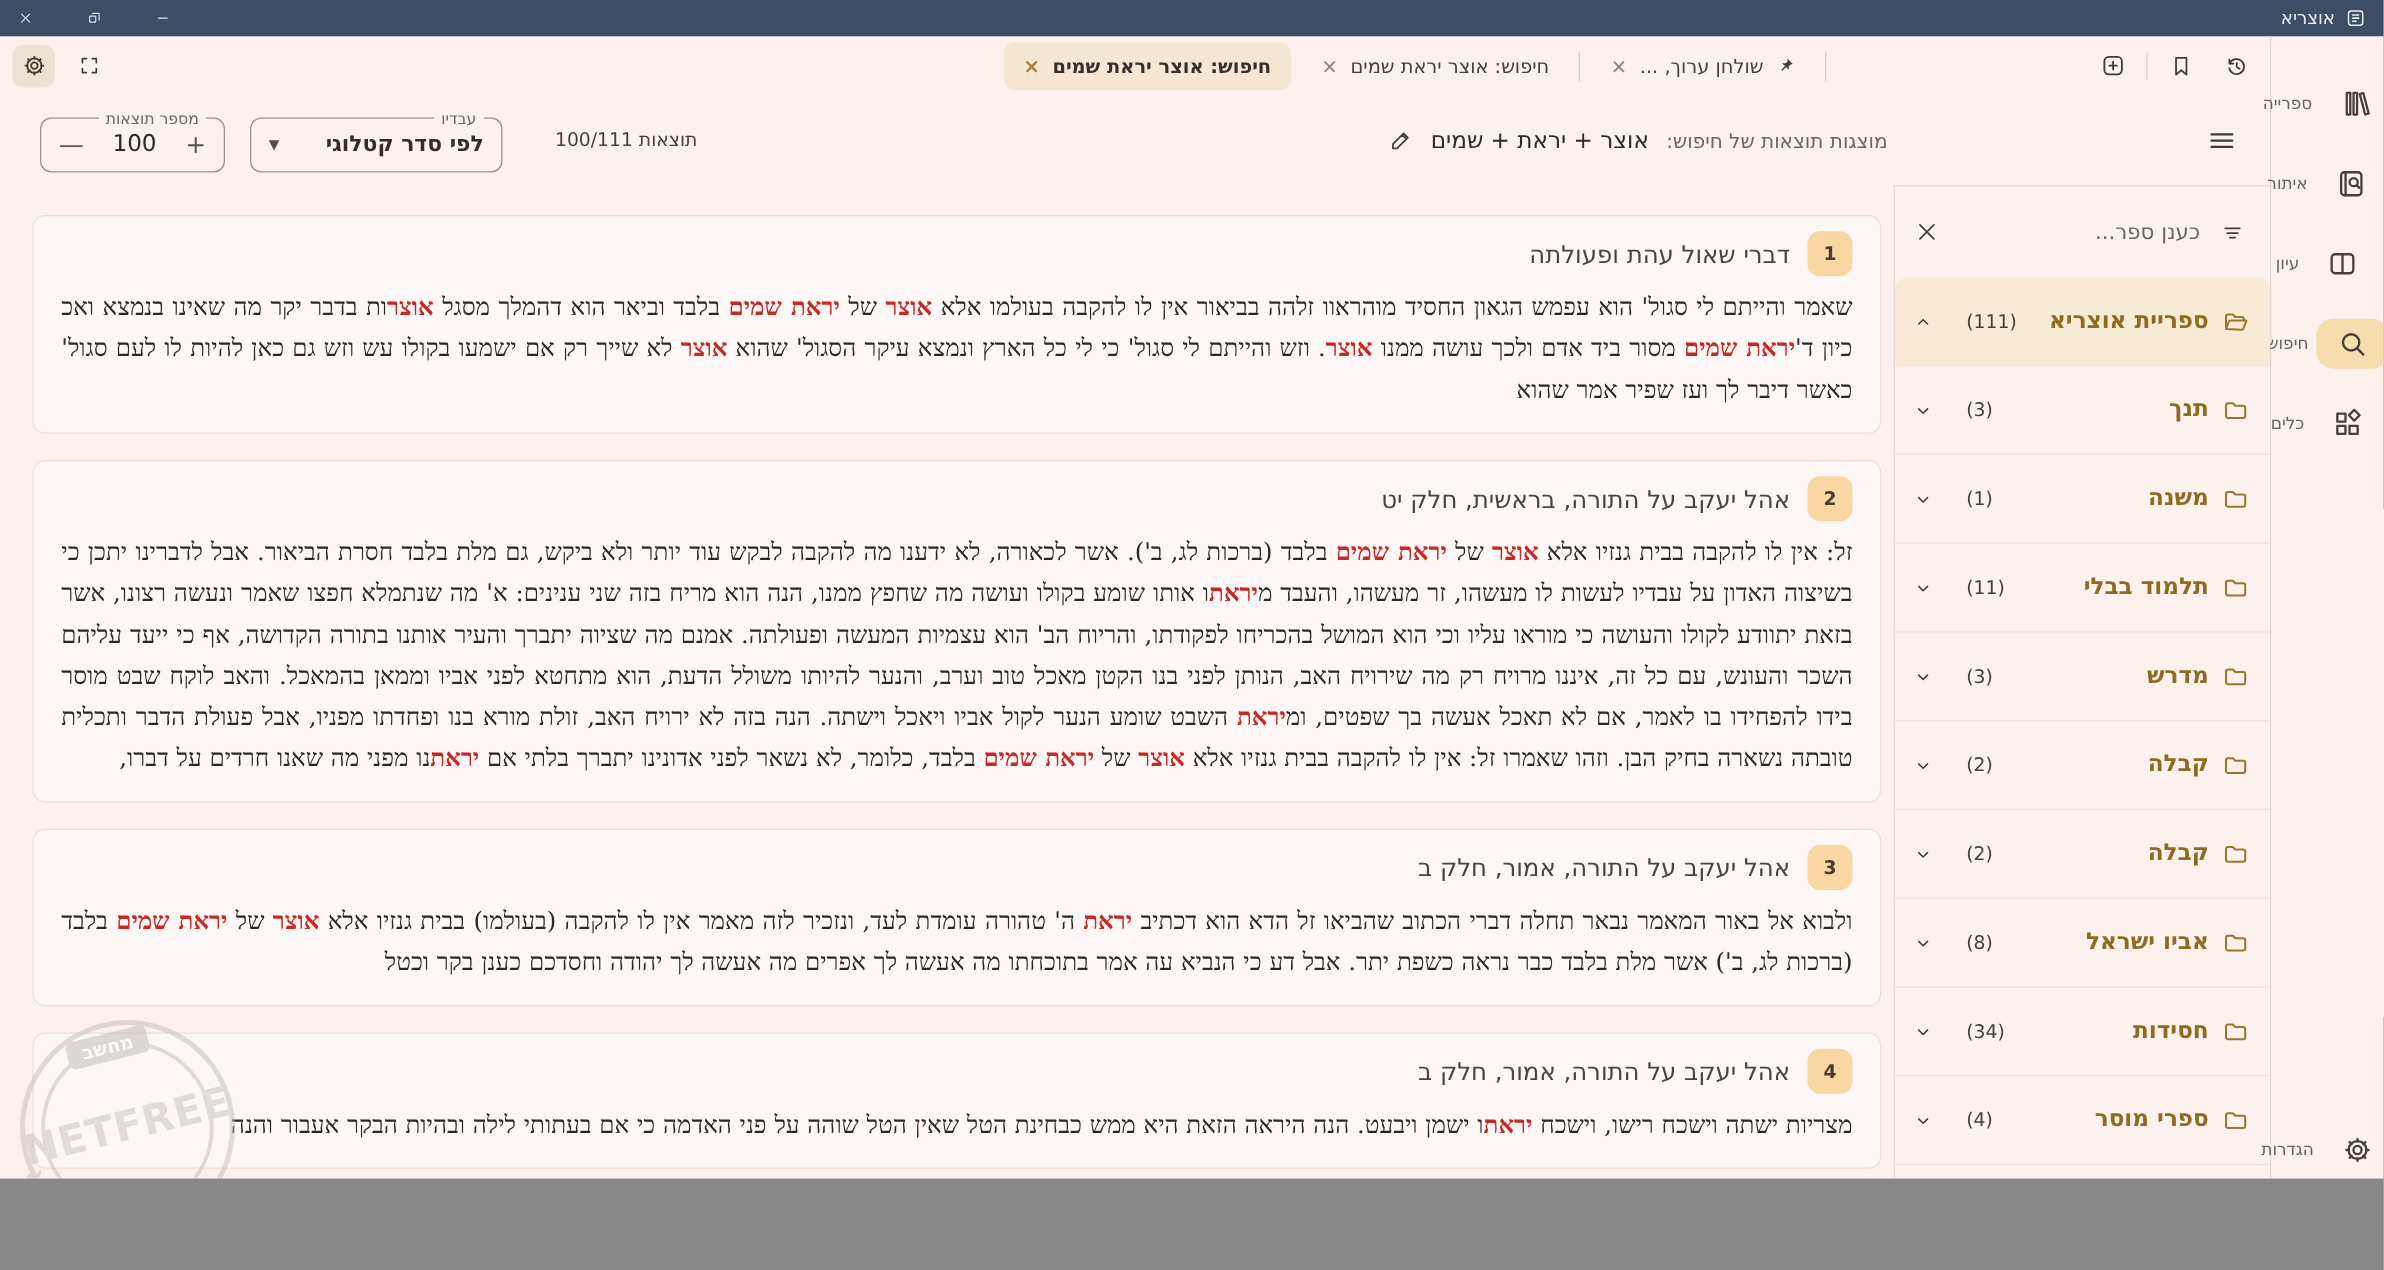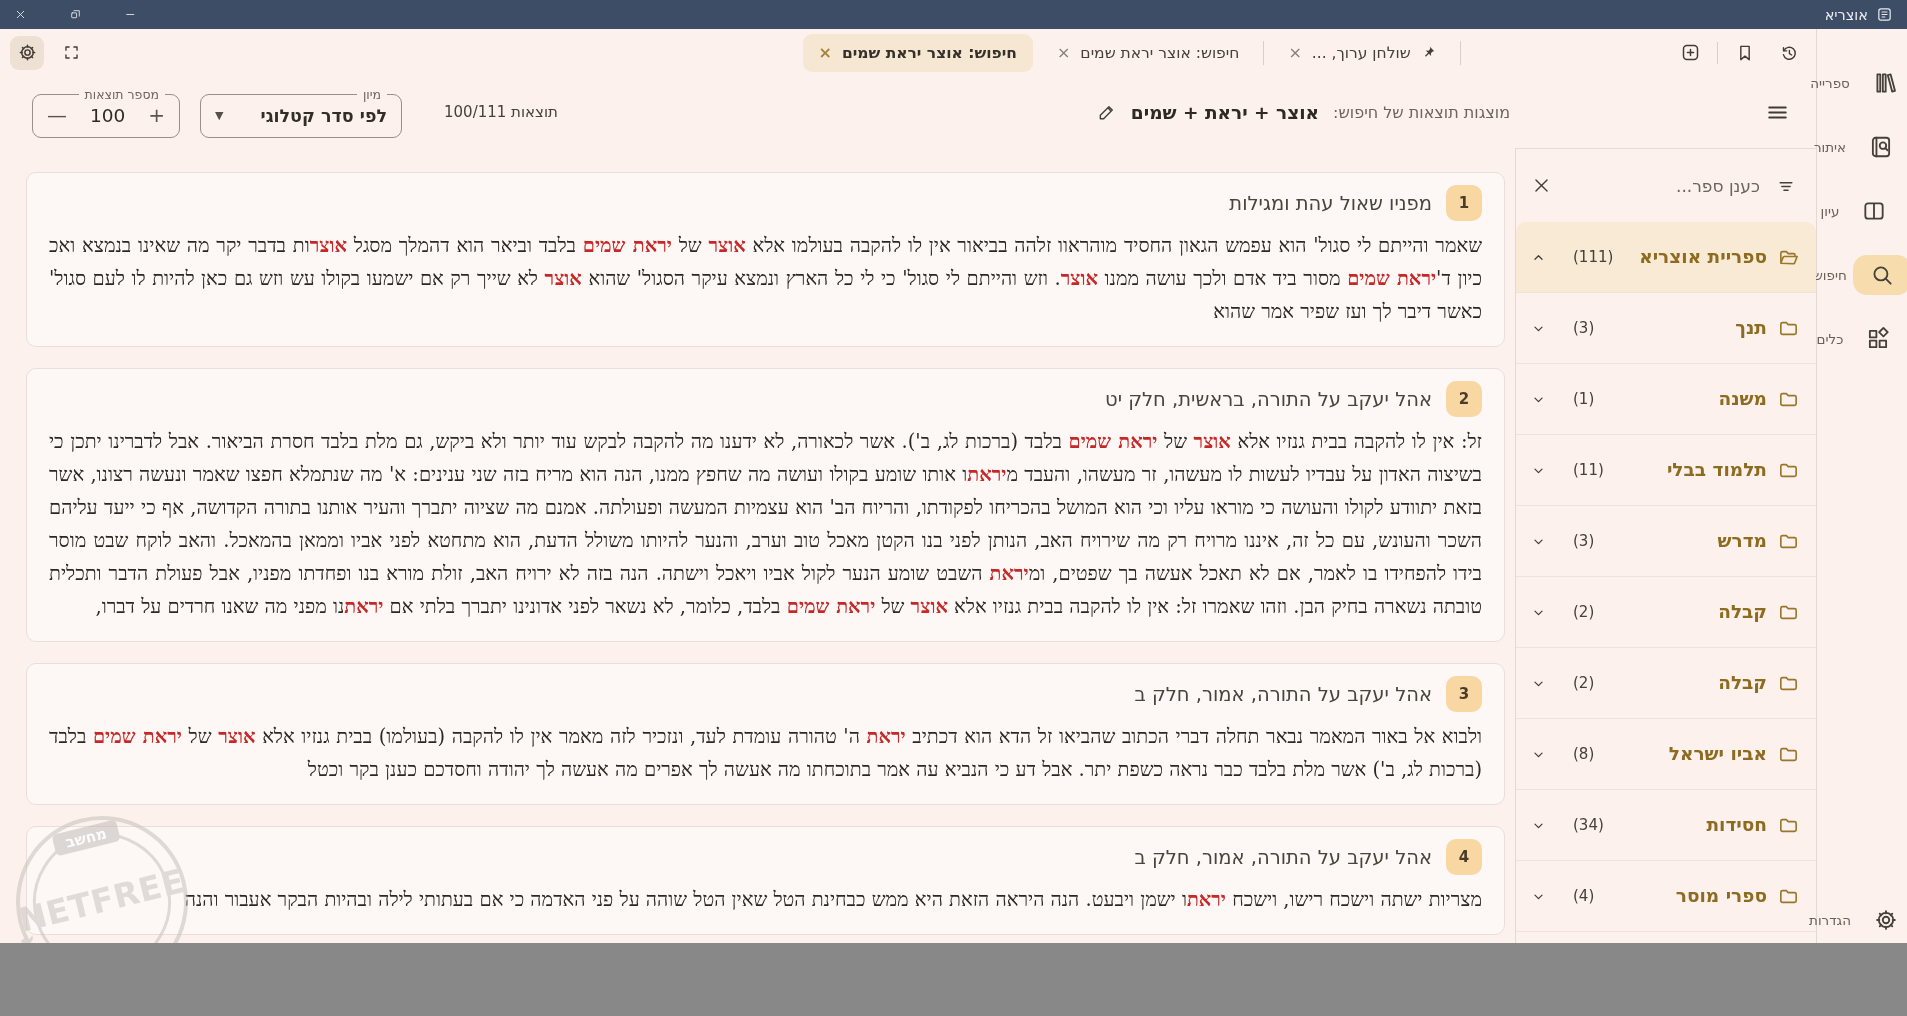--- a/index.html
+++ b/index.html
@@ -38,21 +38,21 @@
   .tab.active{background:#f6e7d2;color:#35302a;font-weight:700;}
   .tab-close{font-size:16px;color:#8a8178;line-height:1;}
   .tab.active .tab-close{color:#a5823e;}
   .tab-divider{width:1px;height:24px;background:#d9cfc8;}
 
   
   .toolbar{height:72px;display:flex;align-items:center;padding:0 22px 0 12px;}
   .hamburger{margin-left:250px;}
   .search-summary{display:flex;align-items:center;gap:14px;}
   .ss-prefix{font-size:16px;color:#6d655e;}
-  .ss-query{font-size:18.5px;font-weight:700;color:#2e2924;}
+  .ss-query{font-size:18.5px;font-weight:400;color:#2e2924;}
   .pencil-btn{color:#45403a;cursor:pointer;}
   .t-spacer{flex:1;}
   .results-summary{font-size:15px;color:#46403a;margin-left:42px;}
   .ltr{direction:ltr;unicode-bidi:isolate;}
   fieldset{border:1px solid #97908a;border-radius:9px;margin:0 0 0 20px;padding:2px 14px 7px;min-height:40px;}
   fieldset legend{font-size:12.5px;color:#6d655e;padding:0 6px;}
   .sort-body{display:flex;align-items:center;justify-content:space-between;width:172px;font-size:17.5px;font-weight:600;color:#332d27;padding-top:2px;}
   .sort-caret{font-size:11px;color:#554f48;}
   .count-body{display:flex;align-items:center;justify-content:space-between;width:118px;direction:ltr;padding-top:1px;}
   .stepper-btn{font-size:20px;color:#5a544d;cursor:pointer;line-height:1;}
@@ -285,21 +285,21 @@
           <span class="ss-query">אוצר + יראת + שמים</span>
           <span class="pencil-btn ic">
               <svg viewBox="0 0 24 24" width="20" height="20" fill="none" stroke="currentColor" stroke-width="1.7" stroke-linecap="round" stroke-linejoin="round">
                 <path d="M14.3 5.7l4 4L8 20H4v-4zM13 7l4 4"></path>
               </svg>
             </span>
         </div>
         <span class="t-spacer"></span>
         <span class="results-summary ltr">100/111 תוצאות</span>
         <fieldset>
-          <legend>מיון</legend>
+          <legend>עבדיו</legend>
           <div class="sort-body">
             <span>לפי סדר קטלוגי</span>
             <span class="sort-caret">▼</span>
           </div>
         </fieldset>
         <fieldset>
           <legend>מספר תוצאות</legend>
           <div class="count-body">
             <span class="stepper-btn">—</span>
             <span class="count-val">100</span>
@@ -494,21 +494,21 @@
               <span class="wm-bird ic">
                   <svg viewBox="0 0 24 24" width="30" height="30" fill="none" stroke="currentColor" stroke-width="1.7" stroke-linecap="round" stroke-linejoin="round">
                     <path fill="currentColor" stroke="none" d="M2.5 12.5c3-.8 5.2-2.7 6.3-5 .6 2 .4 3.7-.4 5.2 2-.4 3.6-1.4 4.7-3 .3 1.9-.3 3.6-1.7 4.8-2.9 1.6-6.3 1-8.9-2z"></path>
                   </svg>
                 </span>
             </div>
           </div>
         <article class="card">
               <div class="card-head">
                 <span class="badge">1</span>
-                <span class="card-title">מפניו שאול עהת ומגילות</span>
+                <span class="card-title">דברי שאול עהת ופעולתה</span>
               </div>
               <p class="card-body"><span>שאמר והייתם לי סגול' הוא עפמש הגאון החסיד מוהראוו זלהה בביאור אין לו להקבה בעולמו אלא </span><span class="hl">אוצר</span><span> של </span><span class="hl">יראת שמים</span><span> בלבד וביאר הוא דהמלך מסגל </span><span class="hl">אוצר</span><span>ות בדבר יקר מה שאינו בנמצא ואכ כיון ד'</span><span class="hl">יראת שמים</span><span> מסור ביד אדם ולכך עושה ממנו </span><span class="hl">אוצר</span><span>. וזש והייתם לי סגול' כי לי כל הארץ ונמצא עיקר הסגול' שהוא </span><span class="hl">אוצר</span><span> לא שייך רק אם ישמעו בקולו עש וזש גם כאן להיות לו לעם סגול' כאשר דיבר לך ועז שפיר אמר שהוא</span></p>
             </article>
             <article class="card">
               <div class="card-head">
                 <span class="badge">2</span>
                 <span class="card-title">אהל יעקב על התורה, בראשית, חלק יט</span>
               </div>
               <p class="card-body"><span>זל: אין לו להקבה בבית גנזיו אלא </span><span class="hl">אוצר</span><span> של </span><span class="hl">יראת שמים</span><span> בלבד (ברכות לג, ב'). אשר לכאורה, לא ידענו מה להקבה לבקש עוד יותר ולא ביקש, גם מלת בלבד חסרת הביאור. אבל לדברינו יתכן כי בשיצוה האדון על עבדיו לעשות לו מעשהו, זר מעשהו, והעבד מ</span><span class="hl">יראת</span><span>ו אותו שומע בקולו ועושה מה שחפץ ממנו, הנה הוא מריח בזה שני ענינים: א' מה שנתמלא חפצו שאמר ונעשה רצונו, אשר בזאת יתוודע לקולו והעושה כי מוראו עליו וכי הוא המושל בהכריחו לפקודתו, והריוח הב' הוא עצמיות המעשה ופעולתה. אמנם מה שציוה יתברך והעיר אותנו בתורה הקדושה, אף כי ייעד עליהם השכר והעונש, עם כל זה, איננו מרויח רק מה שירויח האב, הנותן לפני בנו הקטן מאכל טוב וערב, והנער להיותו משולל הדעת, הוא מתחטא לפני אביו וממאן בהמאכל. והאב לוקח שבט מוסר בידו להפחידו בו לאמר, אם לא תאכל אעשה בך שפטים, ומ</span><span class="hl">יראת</span><span> השבט שומע הנער לקול אביו ויאכל וישתה. הנה בזה לא ירויח האב, זולת מורא בנו ופחדתו מפניו, אבל פעולת הדבר ותכלית טובתה נשארה בחיק הבן. וזהו שאמרו זל: אין לו להקבה בבית גנזיו אלא </span><span class="hl">אוצר</span><span> של </span><span class="hl">יראת שמים</span><span> בלבד, כלומר, לא נשאר לפני אדונינו יתברך בלתי אם </span><span class="hl">יראת</span><span>נו מפני מה שאנו חרדים על דברו,</span></p>
             </article>

